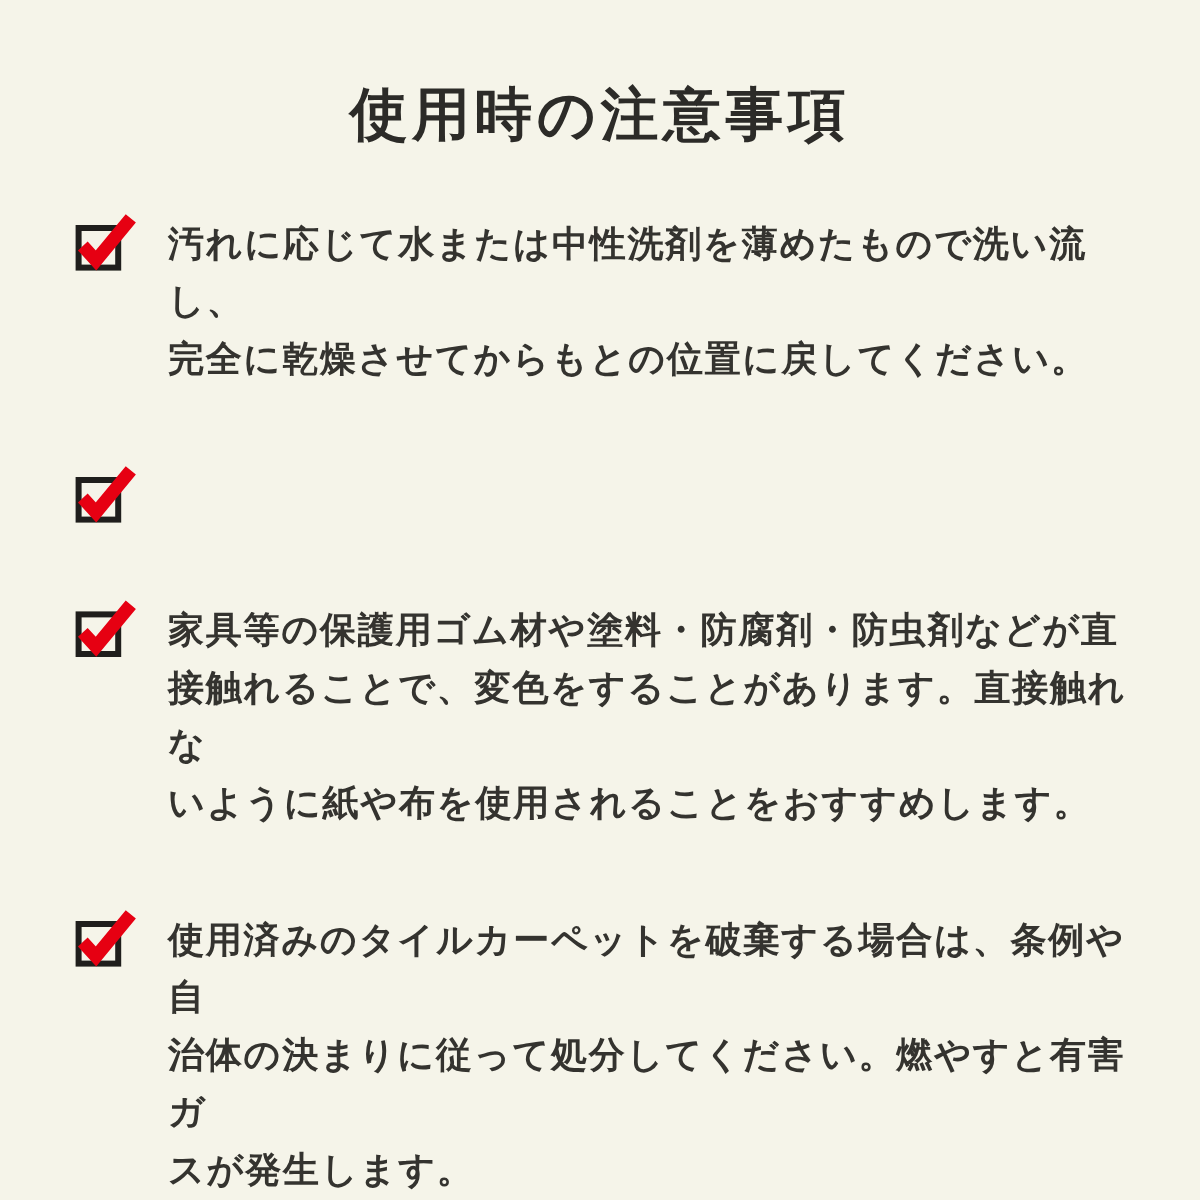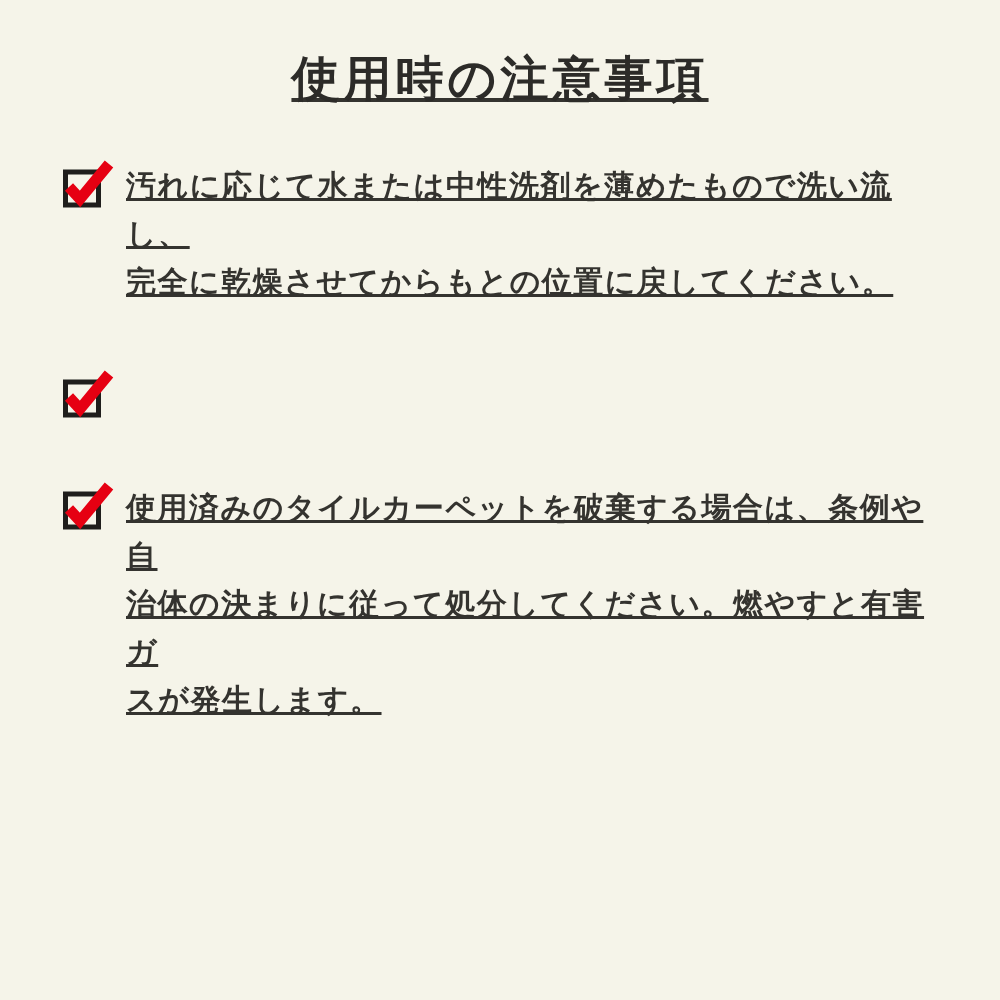--- a/index.html
+++ b/index.html
@@ -11,40 +11,39 @@
   *{margin:0;padding:0;box-sizing:border-box;}
   html,body{width:1000px;height:1000px;}
   body{
     background:var(--bg);
     font-family:"Liberation Sans","DejaVu Sans",sans-serif;
     color:var(--text);
     overflow:hidden;
   }
   .page{
     width:1000px;height:1000px;
-    padding-top:50px;
-    text-decoration:underline;
+    padding-top:68px;
   }
   .title{
     text-align:center;
     font-size:48px;
     font-weight:800;
     letter-spacing:4px;
     color:#2c2b28;
     line-height:58px;
   }
   .checklist{
     margin-top:54px;
     padding-left:62px;
     padding-right:52px;
   }
   .item{
     display:flex;
     align-items:flex-start;
-    column-gap:12px;
+    column-gap:26px;
     margin-bottom:66px;
   }
   .checkbox{
     flex:0 0 auto;
     width:52px;height:48px;
     display:block;
     margin-top:-2px;
   }
   .checkbox svg{display:block;overflow:visible;}
   .checkbox svg rect{
@@ -90,20 +89,31 @@
 
     <div class="item">
       <span class="checkbox">
         <svg width="52" height="48" viewBox="0 0 52 48" xmlns="http://www.w3.org/2000/svg">
           <rect x="3.5" y="12" width="33" height="33"></rect>
           <path d="M7 27 L18 39 L47 4"></path>
         </svg>
       </span>
     </div>
 
+    <div class="item">
+      <span class="checkbox">
+        <svg width="52" height="48" viewBox="0 0 52 48" xmlns="http://www.w3.org/2000/svg">
+          <rect x="3.5" y="12" width="33" height="33"></rect>
+          <path d="M7 27 L18 39 L47 4"></path>
+        </svg>
+      </span>
+      <p class="item-text">家具等の保護用ゴム材や塗料・防腐剤・防虫剤などが直
+接触れることで、変色をすることがあります。直接触れな
+いように紙や布を使用されることをおすすめします。</p>
+    </div>
 
     <div class="item">
       <span class="checkbox">
         <svg width="52" height="48" viewBox="0 0 52 48" xmlns="http://www.w3.org/2000/svg">
           <rect x="3.5" y="12" width="33" height="33"></rect>
           <path d="M7 27 L18 39 L47 4"></path>
         </svg>
       </span>
       <p class="item-text">使用済みのタイルカーペットを破棄する場合は、条例や自
 治体の決まりに従って処分してください。燃やすと有害ガ

